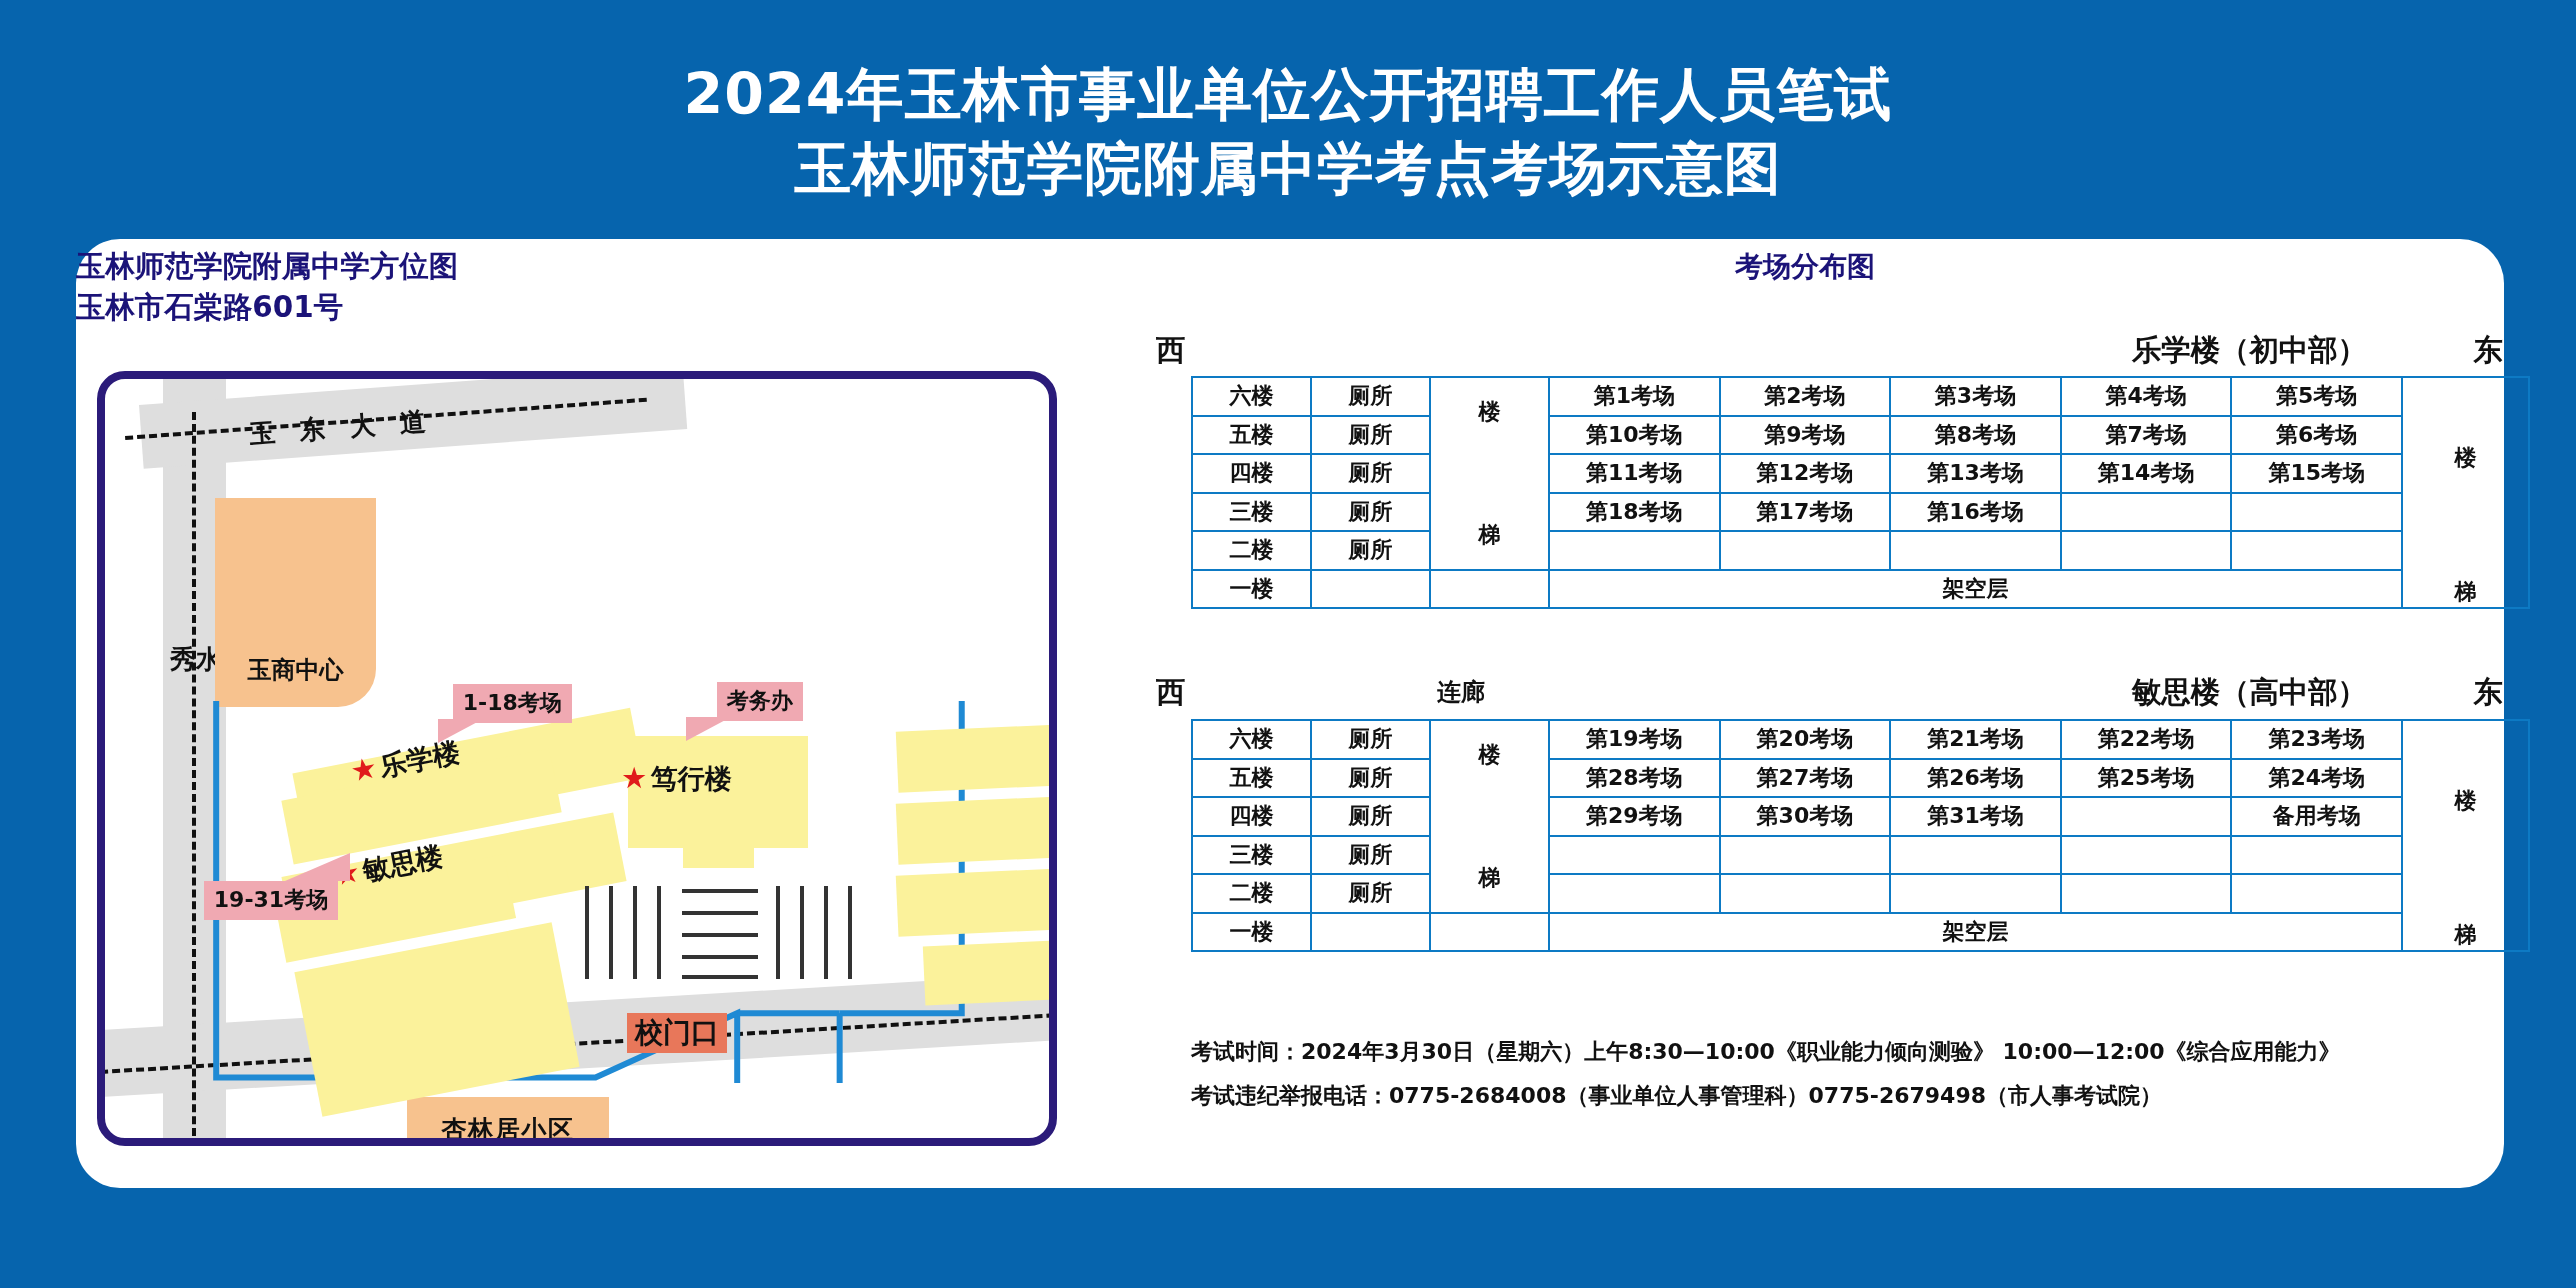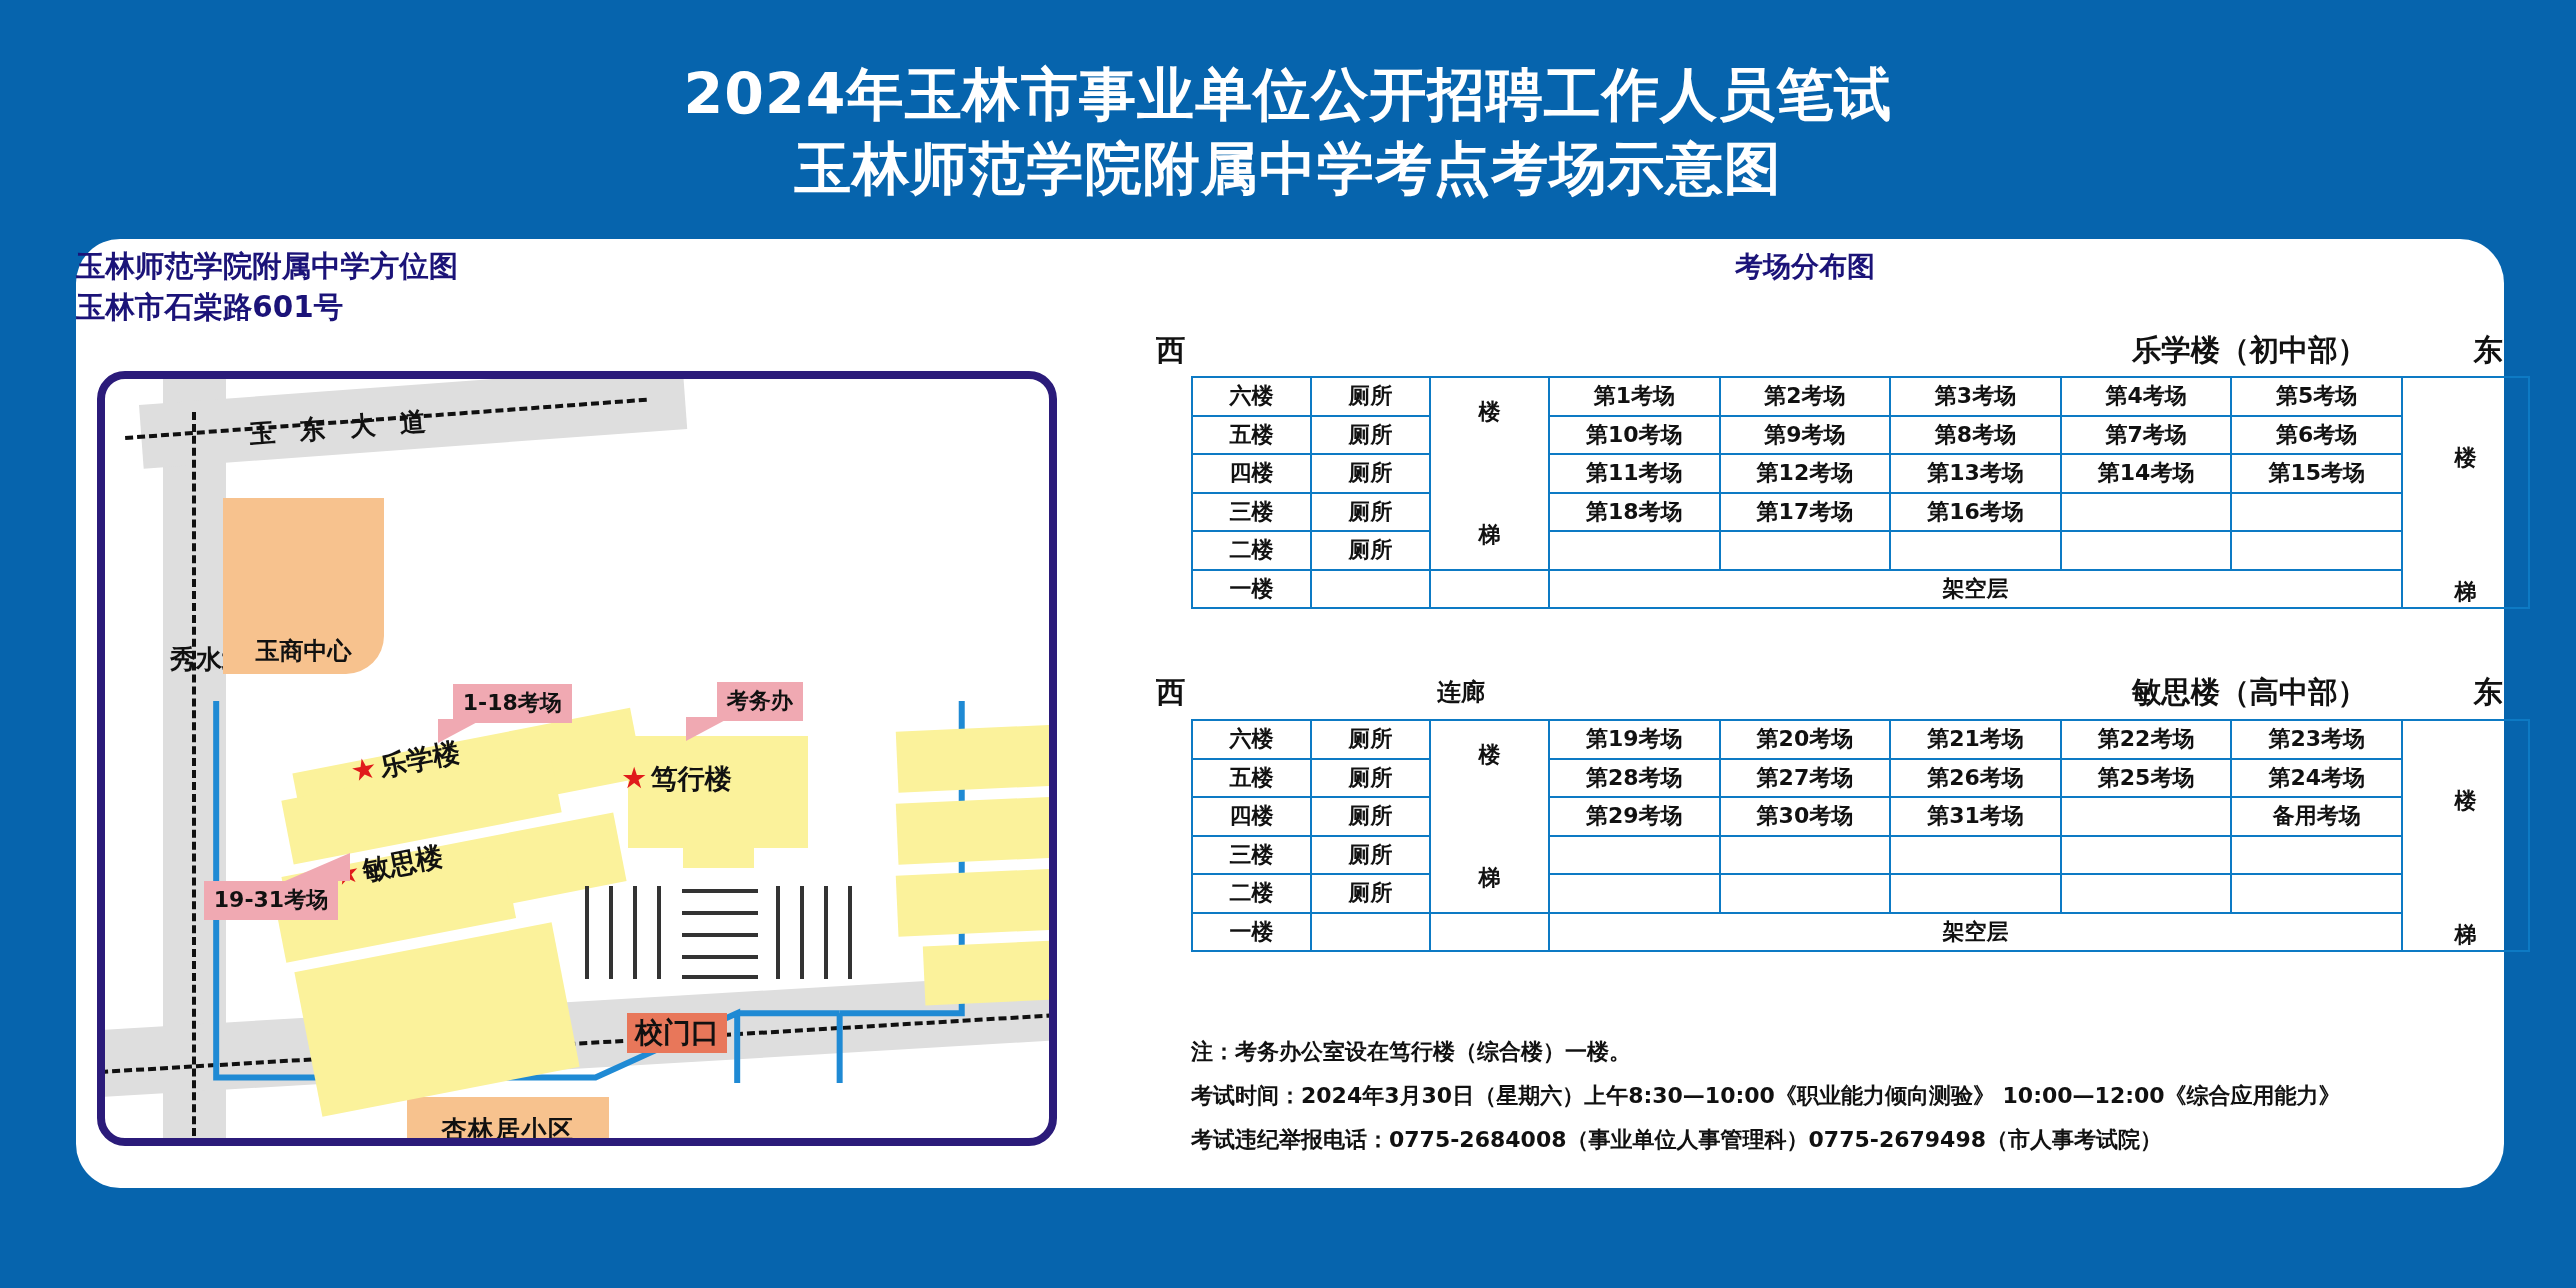--- a/index.html
+++ b/index.html
@@ -54,22 +54,22 @@
   .dash-vert{left:87px;top:33px;height:736px;}
 
   .road-label{position:absolute;color:#111;font-weight:bold;white-space:nowrap;}
   .lbl-dong{left:143px;top:38px;font-size:26px;letter-spacing:7.6px;transform:rotate(-4.2deg);transform-origin:left top;}
   .lbl-shi{left:327px;top:662px;font-size:26px;letter-spacing:9.8px;transform:rotate(-3.4deg);transform-origin:left top;}
   .lbl-xiushui{left:65px;top:261px;font-size:26px;width:30.5px;line-height:1.52;text-align:center;}
 
   
   .orange{position:absolute;background:#f7c28e;color:#111;font-weight:bold;
           display:flex;align-items:center;justify-content:center;font-size:24px;}
-  .yushang{left:118px;top:119px;width:161px;height:176px;border-bottom-right-radius:38px;
-           align-items:flex-end;padding-bottom:7px;box-sizing:border-box;}
+  .yushang{left:110px;top:119px;width:161px;height:209px;border-bottom-right-radius:38px;
+           align-items:flex-end;padding-bottom:21px;box-sizing:border-box;}
   .xinglin{left:302px;top:718px;width:202px;height:64px;font-size:25px;letter-spacing:1.6px;}
 
   
   .campus{position:absolute;left:109px;top:322px;width:751px;height:382px;}
   .campus svg{width:100%;height:100%;display:block;overflow:visible;}
 
   
   .bldg{position:absolute;background:#fbf29b;}
   .b-lexue{left:191px;top:361px;width:344px;height:71px;transform:rotate(-11deg);}
   .b-lexue2{left:180px;top:395px;width:273px;height:65px;transform:rotate(-11deg);}
@@ -380,20 +380,19 @@
       <tr>
         <td class="col-floor">一楼</td>
         <td class="col-wc"></td>
         <td class="nb-lr"></td>
         <td colspan="5">架空层</td>
       </tr>
     </tbody>
       </table>
 
     <div class="notes">
-      <div>注：考务办公室设在笃行楼（综合楼）一楼。</div>
       <div>考试时间：2024年3月30日（星期六）上午8:30—10:00《职业能力倾向测验》  10:00—12:00《综合应用能力》</div>
       <div>考试违纪举报电话：0775-2684008（事业单位人事管理科）0775-2679498（市人事考试院）</div>
     </div>
 
   </div>
 </div>
 
 
 </body></html>

